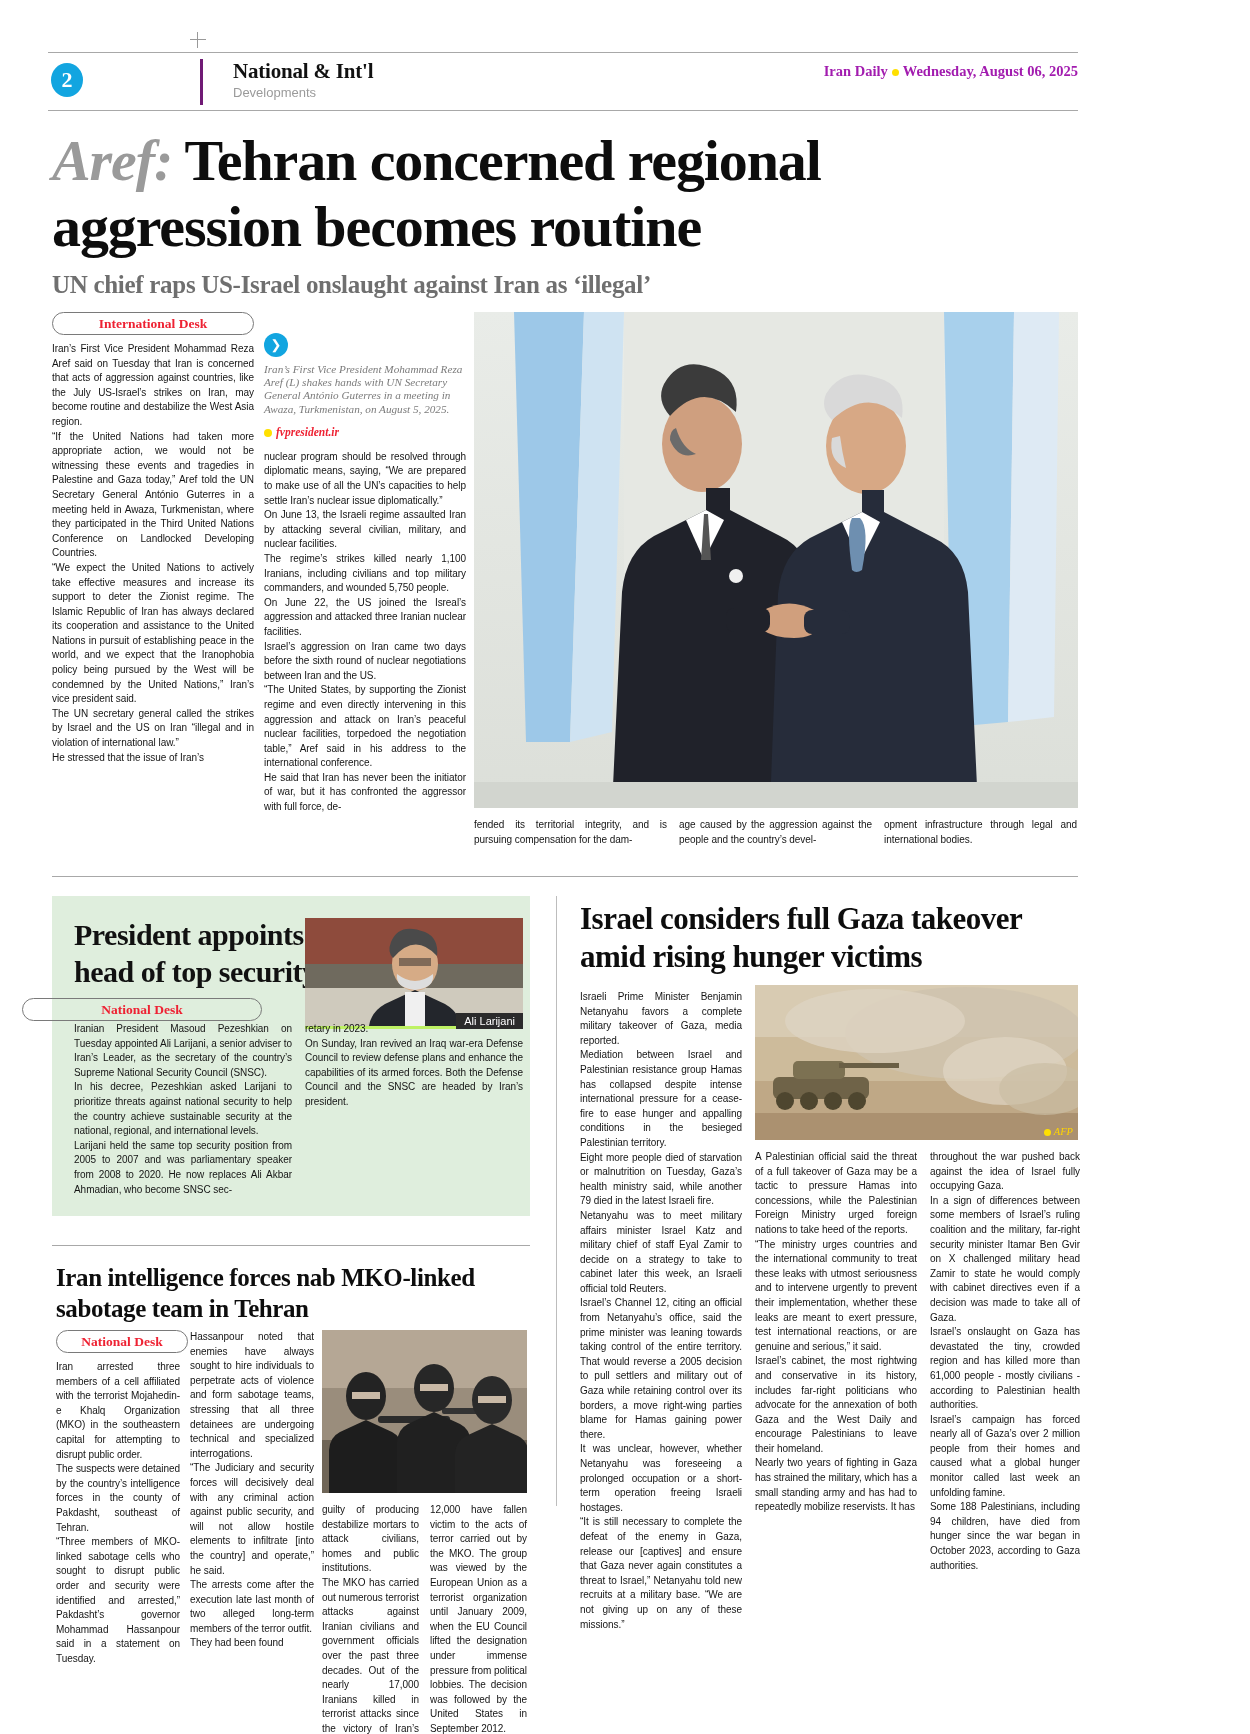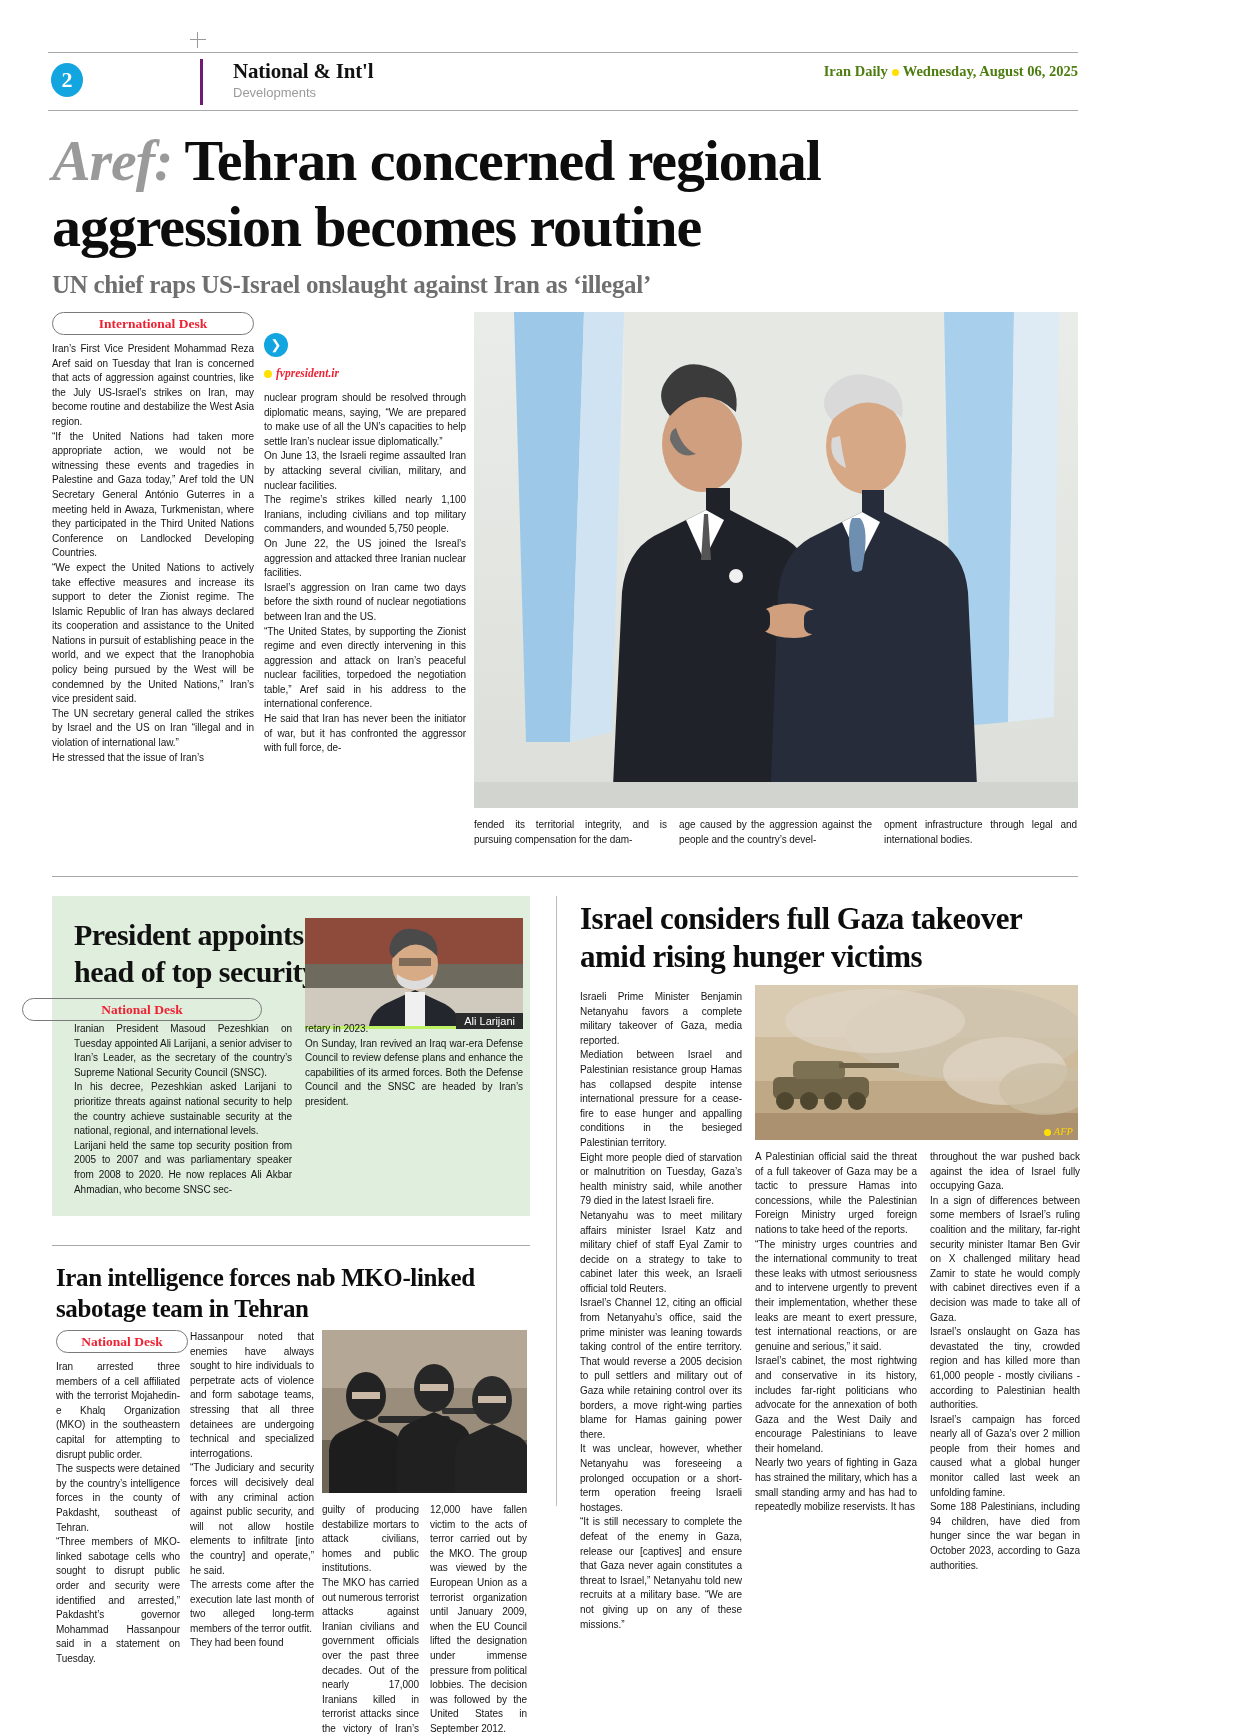--- a/index.html
+++ b/index.html
@@ -21,21 +21,21 @@
   
   .masthead{position:absolute;left:48px;top:52px;width:1030px;height:58px;border-top:1px solid #a8a8a8;}
   .pagenum{
     position:absolute;left:3px;top:10px;width:32px;height:34px;border-radius:50%;
     background:#12a5e0;color:#fff;font-family:"Liberation Serif",serif;font-weight:bold;
     font-size:22px;line-height:34px;text-align:center;
   }
   .sectionwrap{position:absolute;left:152px;top:6px;padding-left:30px;border-left:3px solid #701a75;height:46px;}
   .sectiontitle{font-family:"Liberation Serif",serif;font-weight:bold;font-size:21px;letter-spacing:-0.2px;color:#111;line-height:24px;}
   .sectionsub{font-family:"Liberation Sans",sans-serif;font-size:13px;color:#9a9a9a;line-height:18px;margin-top:1px;}
-  .dateline{position:absolute;right:0;top:10px;font-family:"Liberation Serif",serif;font-weight:bold;font-size:14.5px;color:#4d7c0f;white-space:nowrap;}
+  .dateline{position:absolute;right:0;top:10px;font-family:"Liberation Serif",serif;font-weight:bold;font-size:14.5px;color:#a21caf;white-space:nowrap;}
   .dateline .brand{font-weight:bold;}
   .ydot{display:inline-block;width:7px;height:7px;border-radius:50%;background:#ffe000;margin:0 4px 1px 4px;vertical-align:middle;}
   .masthead-rule{position:absolute;left:48px;top:110px;width:1030px;height:1px;background:#a8a8a8;}
 
   
   .mainhead{position:absolute;left:52px;top:128px;width:1010px;}
   .mainhead h1{
     margin:0;font-family:"Liberation Serif",serif;font-weight:bold;
     font-size:58px;line-height:66px;letter-spacing:-1.1px;color:#0d0d0d;
   }
@@ -162,20 +162,21 @@
         <p>“If the United Nations had taken more appropriate action, we would not be witnessing these events and tragedies in Palestine and Gaza today,” Aref told the UN Secretary General António Guterres in a meeting held in Awaza, Turkmenistan, where they participated in the Third United Nations Conference on Landlocked Developing Countries.</p>
         <p>“We expect the United Nations to actively take effective measures and increase its support to deter the Zionist regime. The Islamic Republic of Iran has always declared its cooperation and assistance to the United Nations in pursuit of establishing peace in the world, and we expect that the Iranophobia policy being pursued by the West will be condemned by the United Nations,” Iran’s vice president said.</p>
         <p>The UN secretary general called the strikes by Israel and the US on Iran “illegal and in violation of international law.”</p>
         <p>He stressed that the issue of Iran’s</p>
       </div>
   </div>
 
   <div class="lead-c2">
     <div style="height:21px;"></div>
     <div class="arrowbtn">❯</div>
+    <div class="photo-caption">Iran’s First Vice President Mohammad Reza Aref (L) shakes hands with UN Secretary General António Guterres in a meeting in Awaza, Turkmenistan, on August 5, 2025.</div>
     <div class="credit"><span class="ydot"></span><span>fvpresident.ir</span></div>
     <div class="body" style="margin-top:12px;">
         <p>nuclear program should be resolved through diplomatic means, saying, “We are prepared to make use of all the UN’s capacities to help settle Iran’s nuclear issue diplomatically.”</p>
         <p>On June 13, the Israeli regime assaulted Iran by attacking several civilian, military, and nuclear facilities.</p>
         <p>The regime’s strikes killed nearly 1,100 Iranians, including civilians and top military commanders, and wounded 5,750 people.</p>
         <p>On June 22, the US joined the Isreal’s aggression and attacked three Iranian nuclear facilities.</p>
         <p>Israel’s aggression on Iran came two days before the sixth round of nuclear negotiations between Iran and the US.</p>
         <p>“The United States, by supporting the Zionist regime and even directly intervening in this aggression and attack on Iran’s peaceful nuclear facilities, torpedoed the negotiation table,” Aref said in his address to the international conference.</p>
         <p>He said that Iran has never been the initiator of war, but it has confronted the aggressor with full force, de-</p>
       </div>

